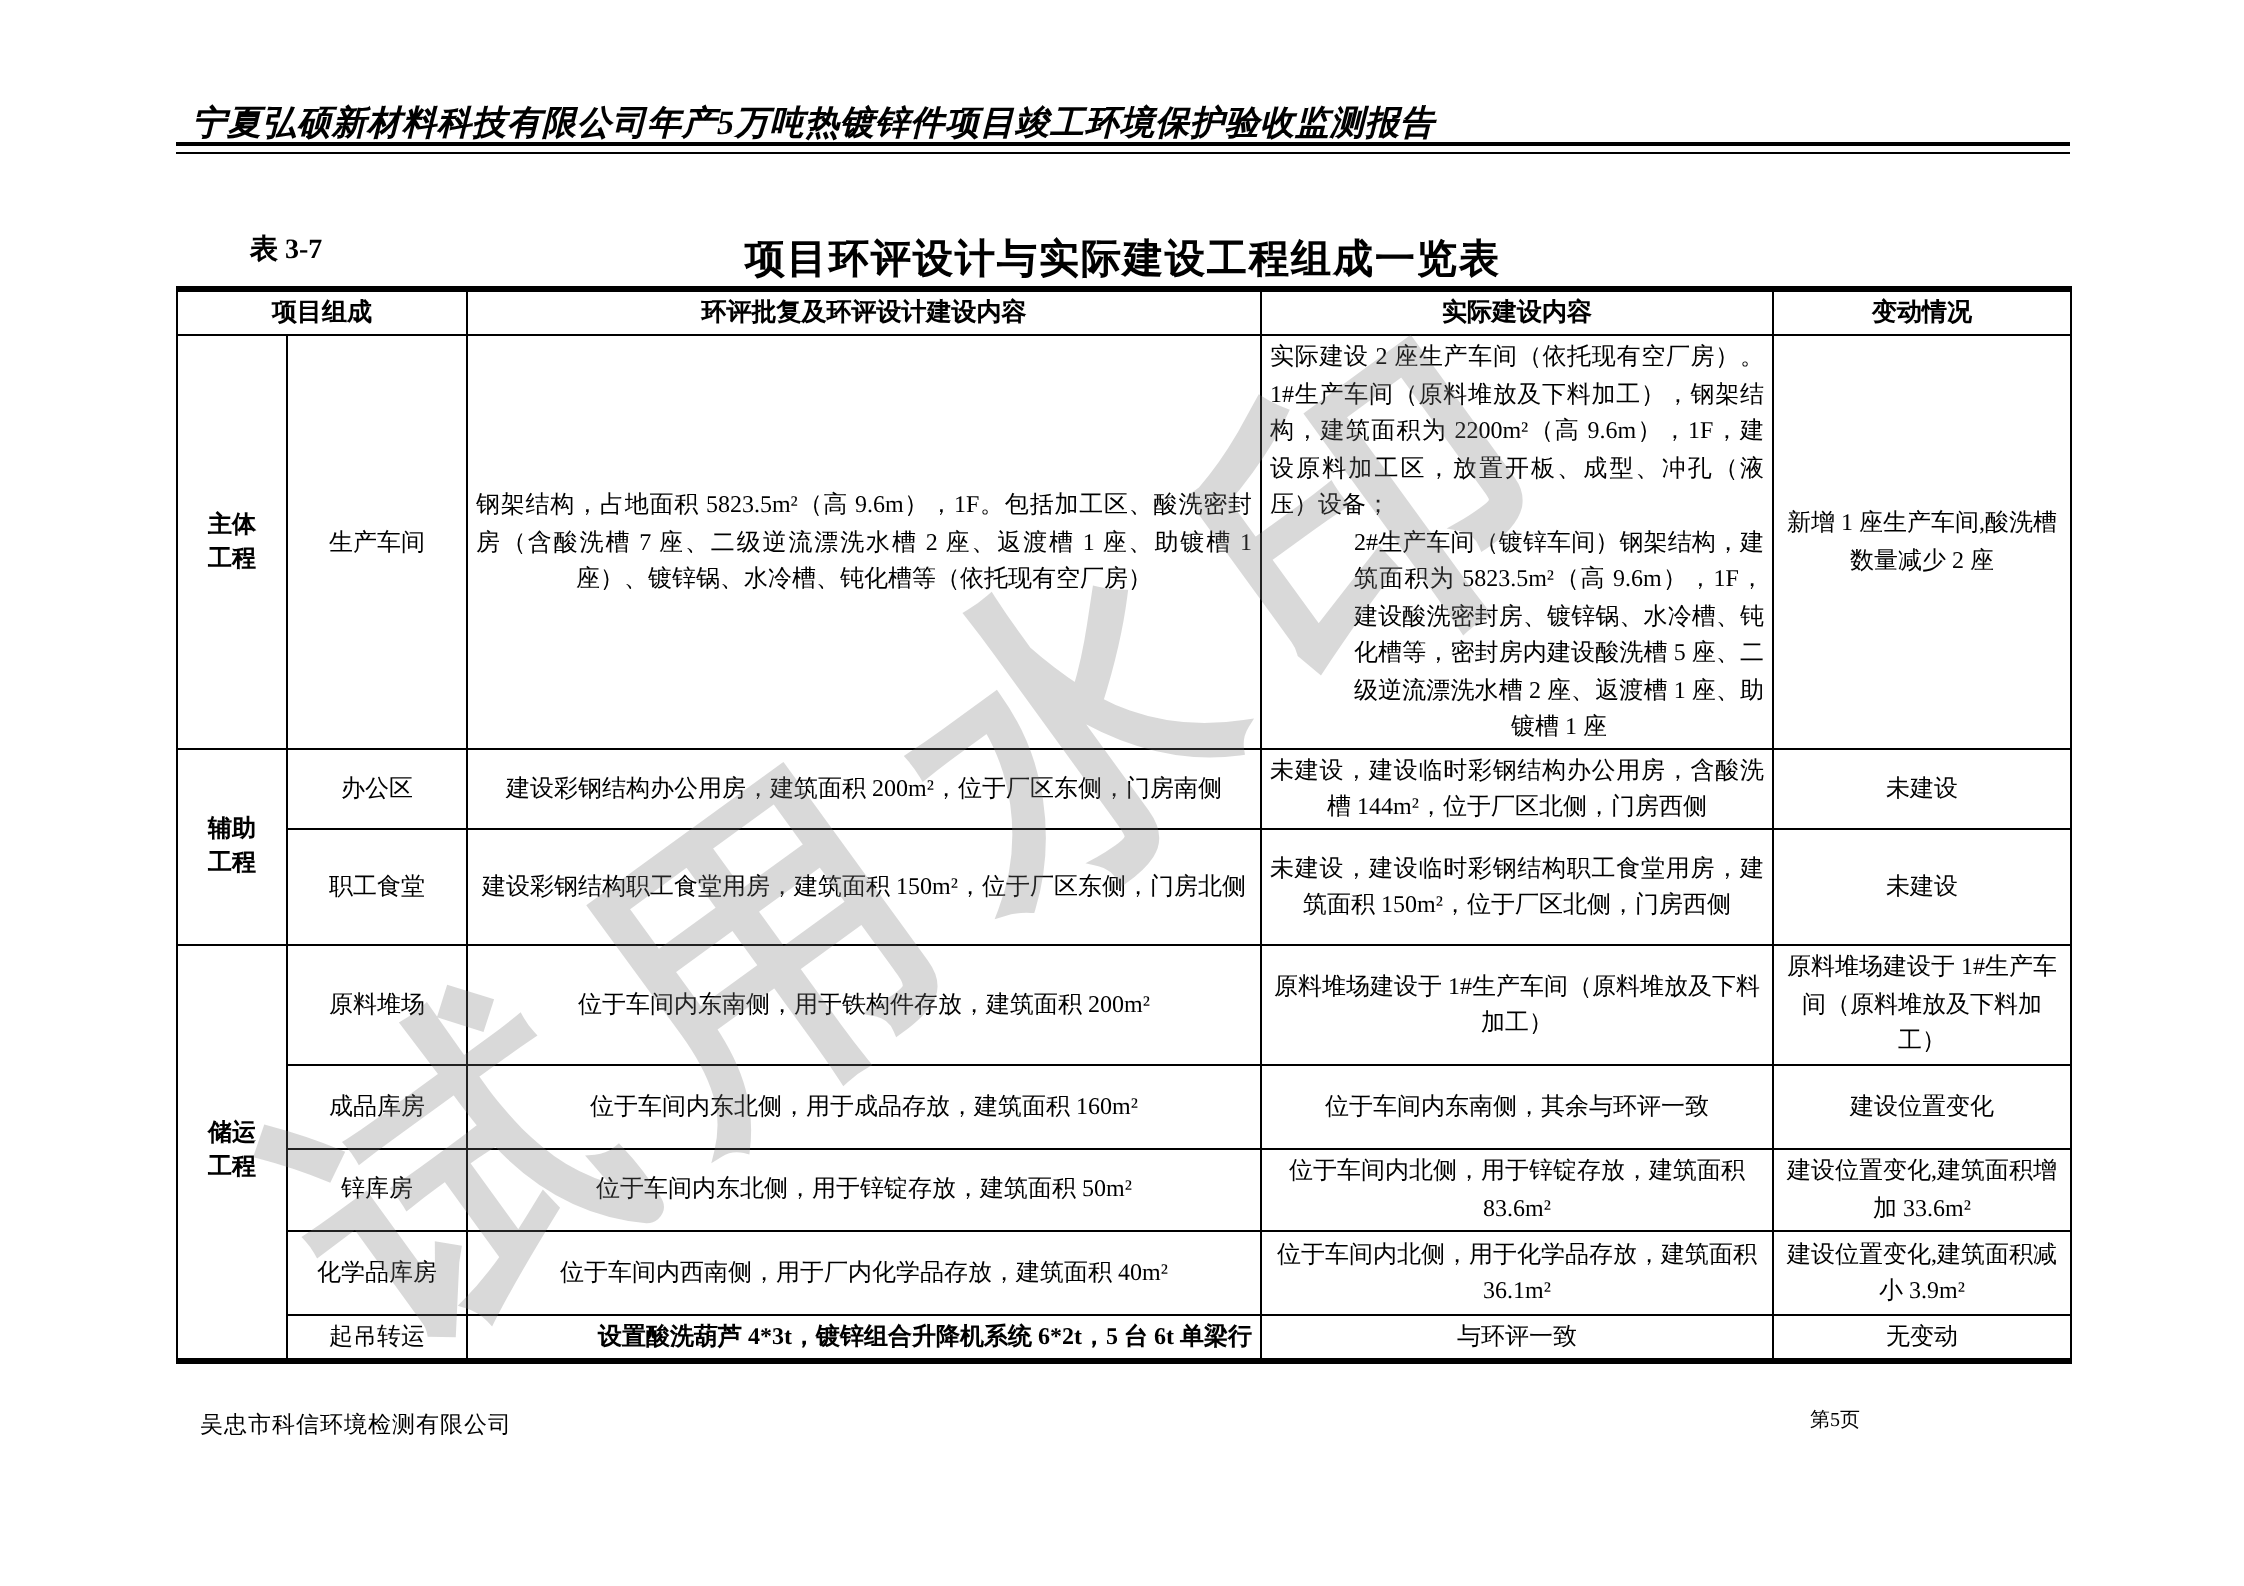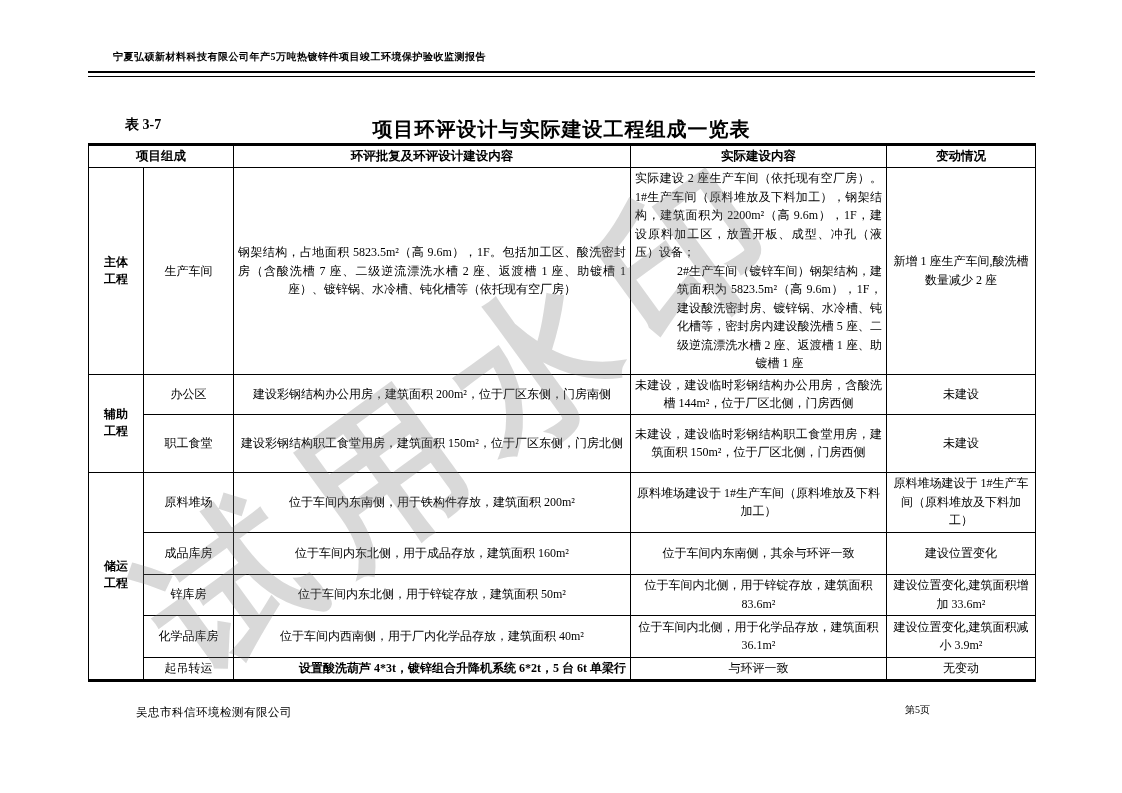--- a/index.html
+++ b/index.html
@@ -6,22 +6,22 @@
   body{
     width:1122px;height:793px;
     background:#ffffff;
     position:relative;
     overflow:hidden;
     font-family:"Liberation Serif","DejaVu Serif",serif;
     color:#000;
   }
   
   .doc-header{
-    position:absolute;left:113px;top:50px;width:940px;
-    font-size:10px;font-weight:bold;
+    position:absolute;left:96px;top:50px;width:940px;
+    font-size:17px;font-style:italic;font-weight:bold;
     letter-spacing:0.5px;
   }
   .header-rule{
     position:absolute;left:88px;top:71px;width:947px;height:3px;
     border-top:2px solid #000;border-bottom:1px solid #000;
   }
   
   .table-caption{position:absolute;left:88px;top:113px;width:947px;height:26px;}
   .table-label{
     position:absolute;left:37px;top:3px;
@@ -66,21 +66,21 @@
   td.item{text-align:center;}
   td.center{text-align:center;}
   td.jcenter{text-align:justify;text-align-last:center;}
   td.longtext{padding:1px 5px;}
   .para-justify{text-align:justify;text-align-last:left;}
   .para-jcenter{text-align:justify;text-align-last:center;margin-left:42px;}
   td.clip{white-space:nowrap;text-align:right;padding-left:3px;font-weight:bold;}
   
   .doc-footer-left{
     position:absolute;left:100px;top:705px;
-    font-size:11.5px;letter-spacing:0.5px;margin-left:36px;
+    font-size:11.5px;letter-spacing:0.5px;
   }
   .doc-footer-right{
     position:absolute;left:905px;top:703px;
     font-size:10px;
   }
   
   .watermark{
     position:absolute;left:470px;top:415px;
     transform:translate(-50%,-50%) rotate(-36deg);
     font-size:160px;font-weight:bold;

